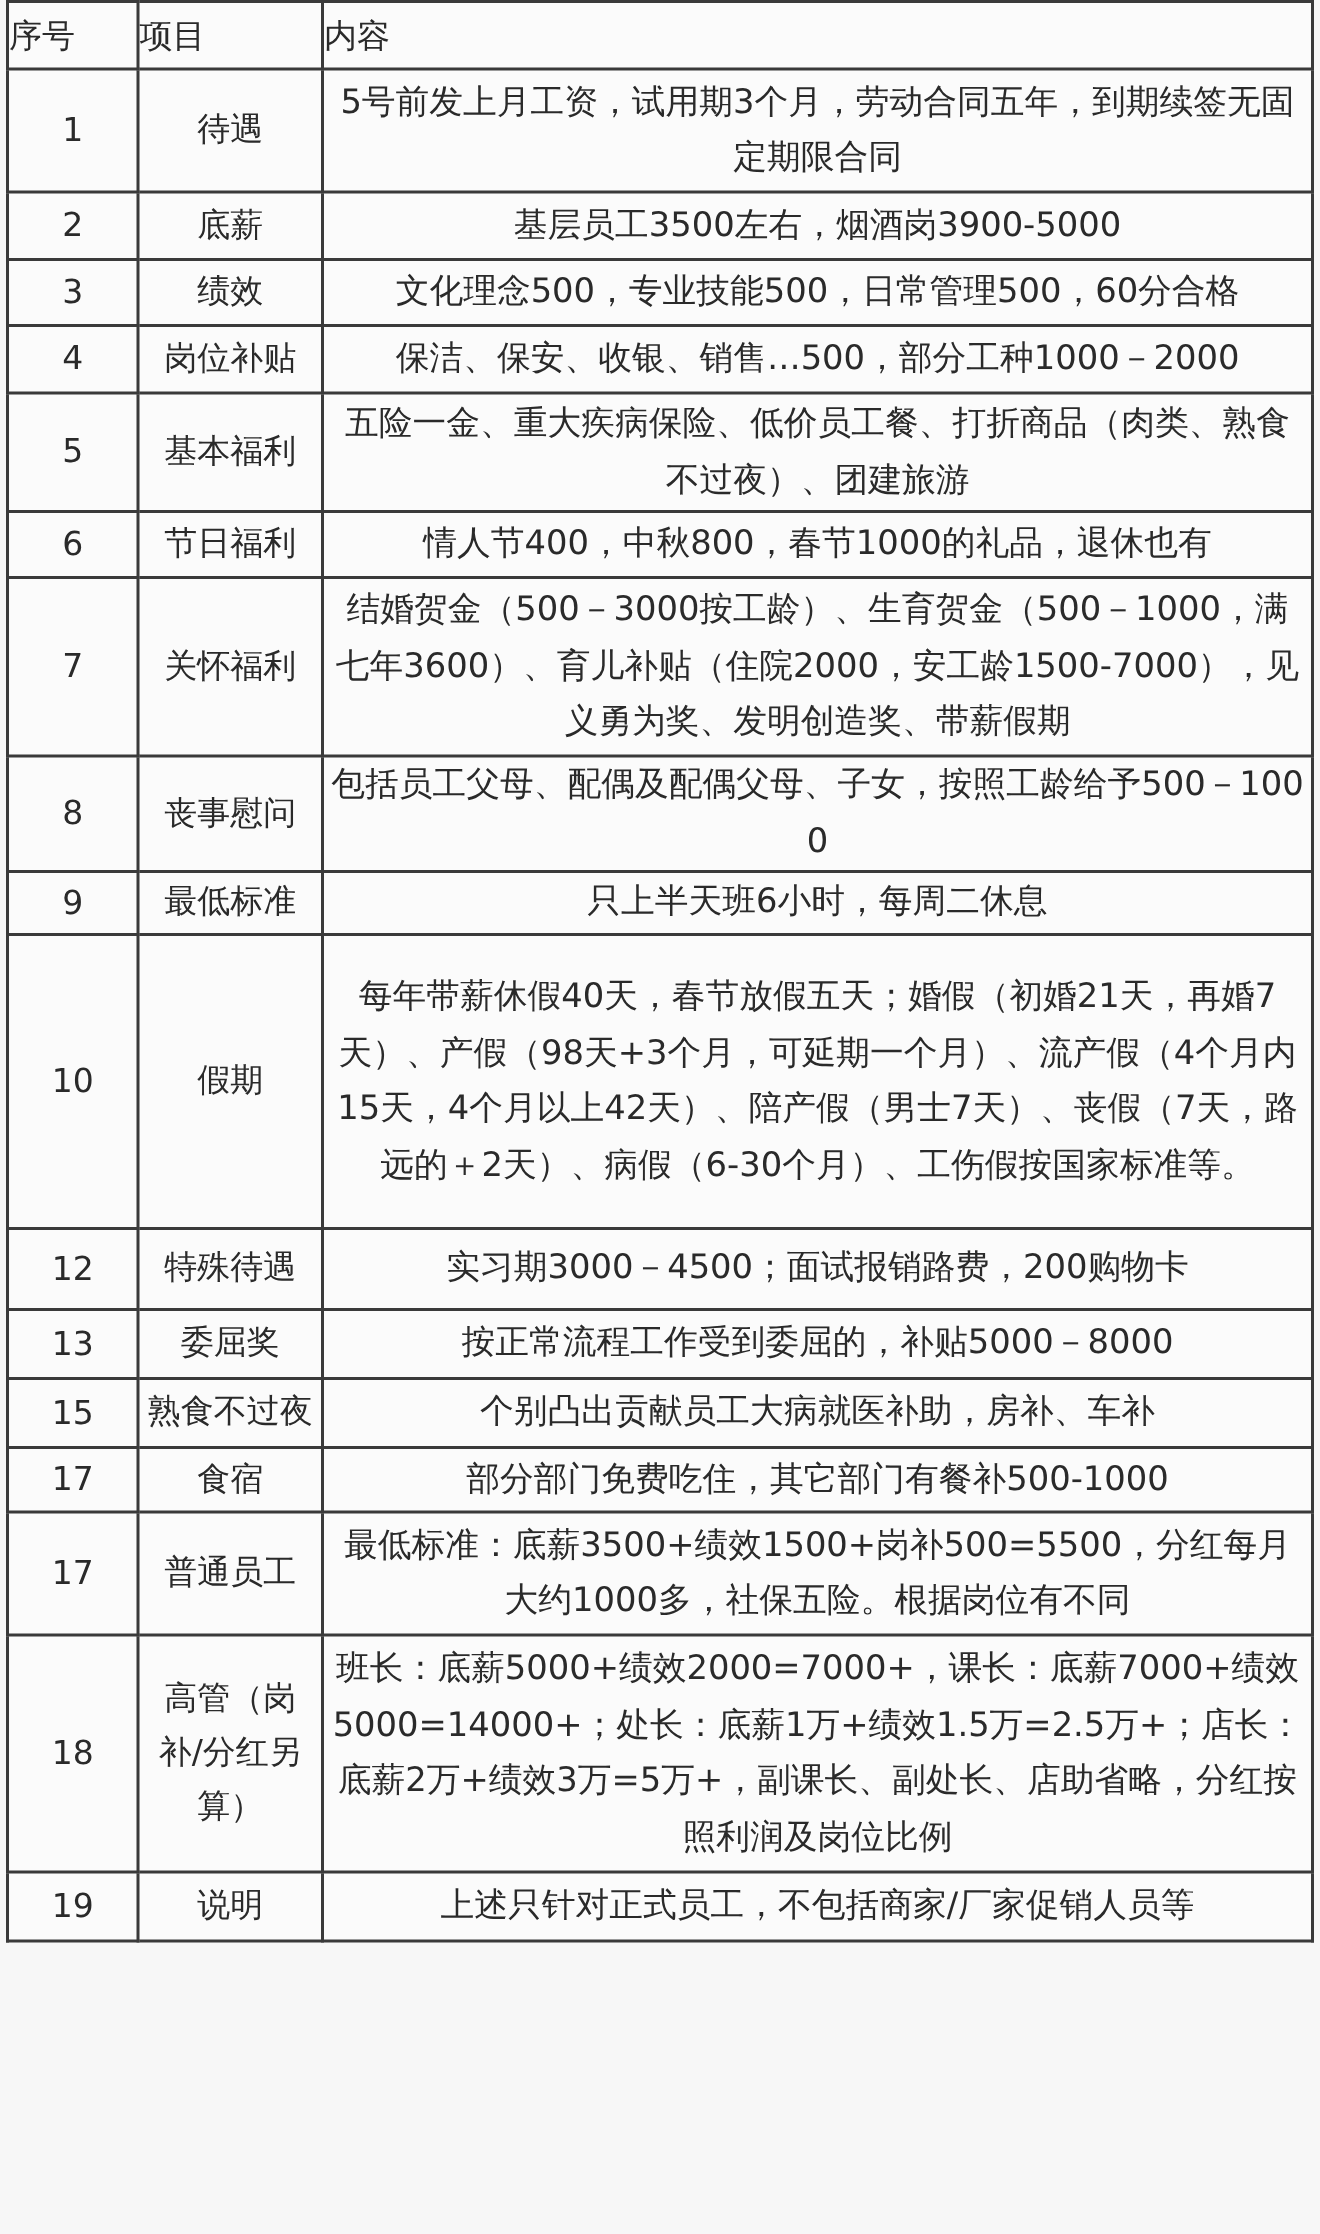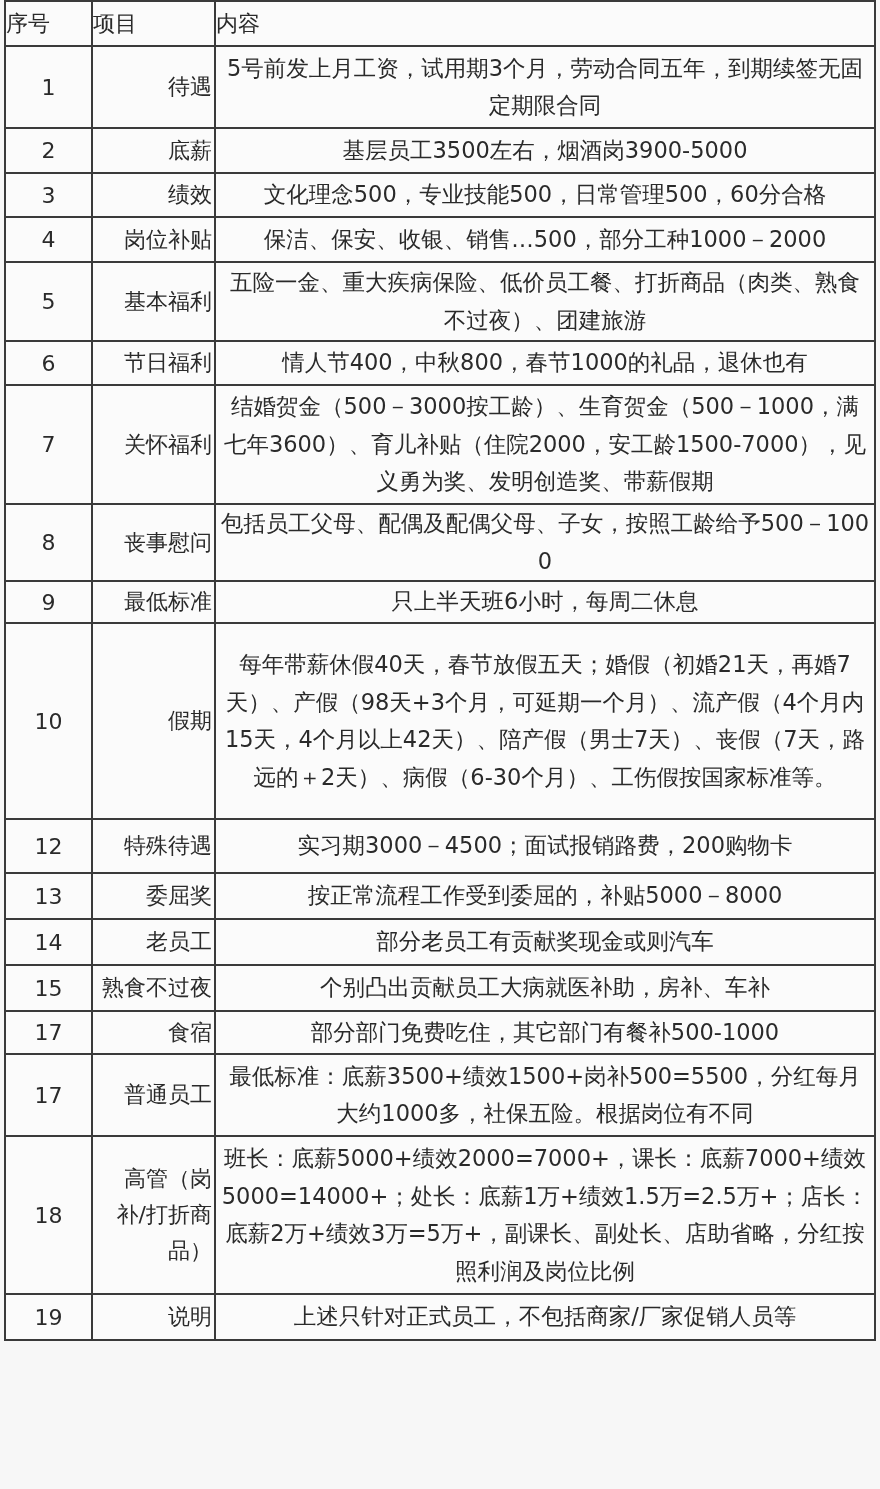--- a/index.html
+++ b/index.html
@@ -3,21 +3,21 @@
   <meta charset="utf-8">
   <style>
     html, body { margin: 0; padding: 0; background: #f7f7f7; }
     body { width: 880px; height: 1489px; overflow: hidden; font-family: "DejaVu Sans", sans-serif; color: #2a2a2a; }
     table { border-collapse: collapse; position: absolute; left: 4px; top: 0; width: 870px; table-layout: fixed; background: #fbfbfb; }
     td, th { border: 2px solid #3a3a3a; padding: 0; font-weight: normal; }
     col.c1 { width: 87px; }
     col.c2 { width: 123px; }
     col.c3 { width: 660px; }
     .num { text-align: center; font-size: 22px; }
-    .item { text-align: right; font-size: 22px; line-height: 36px; padding: 0 2px; }
+    .item { text-align: center; font-size: 22px; line-height: 36px; padding: 0 2px; }
     .content { text-align: center; font-size: 22.5px; line-height: 37.5px; padding: 0 4px 0 4px; letter-spacing: 0px; word-break: break-all; }
     th { font-size: 22px; text-align: left; }
   </style>
 </head>
 <body>
 
 <table>
   <colgroup>
       <col class="c1">
       <col class="c2">
@@ -84,43 +84,38 @@
       <tr style="height: 54px;">
     <td class="num">12</td>
     <td class="item">特殊待遇</td>
     <td class="content">实习期3000－4500；面试报销路费，200购物卡</td>
   </tr>
       <tr style="height: 46px;">
     <td class="num">13</td>
     <td class="item">委屈奖</td>
     <td class="content">按正常流程工作受到委屈的，补贴5000－8000</td>
   </tr>
-      <tr style="height: 46px;">
-    <td class="num">14</td>
-    <td class="item">老员工</td>
-    <td class="content">部分老员工有贡献奖现金或则汽车</td>
-  </tr>
       <tr style="height: 46px; margin-left: 48px;">
     <td class="num">15</td>
     <td class="item">熟食不过夜</td>
     <td class="content">个别凸出贡献员工大病就医补助，房补、车补</td>
   </tr>
       <tr style="height: 43px;">
     <td class="num">17</td>
     <td class="item">食宿</td>
     <td class="content">部分部门免费吃住，其它部门有餐补500-1000</td>
   </tr>
       <tr style="height: 82px;">
     <td class="num">17</td>
     <td class="item">普通员工</td>
     <td class="content">最低标准：底薪3500+绩效1500+岗补500=5500，分红每月大约1000多，社保五险。根据岗位有不同</td>
   </tr>
       <tr style="height: 158px;">
     <td class="num">18</td>
-    <td class="item">高管（岗补/打折商品）</td>
+    <td class="item">高管（岗补/分红另算）</td>
     <td class="content">班长：底薪5000+绩效2000=7000+，课长：底薪7000+绩效5000=14000+；处长：底薪1万+绩效1.5万=2.5万+；店长：底薪2万+绩效3万=5万+，副课长、副处长、店助省略，分红按照利润及岗位比例</td>
   </tr>
       <tr style="height: 46px;">
     <td class="num">19</td>
     <td class="item">说明</td>
     <td class="content">上述只针对正式员工，不包括商家/厂家促销人员等</td>
   </tr>
     </tbody>
 </table>
 

